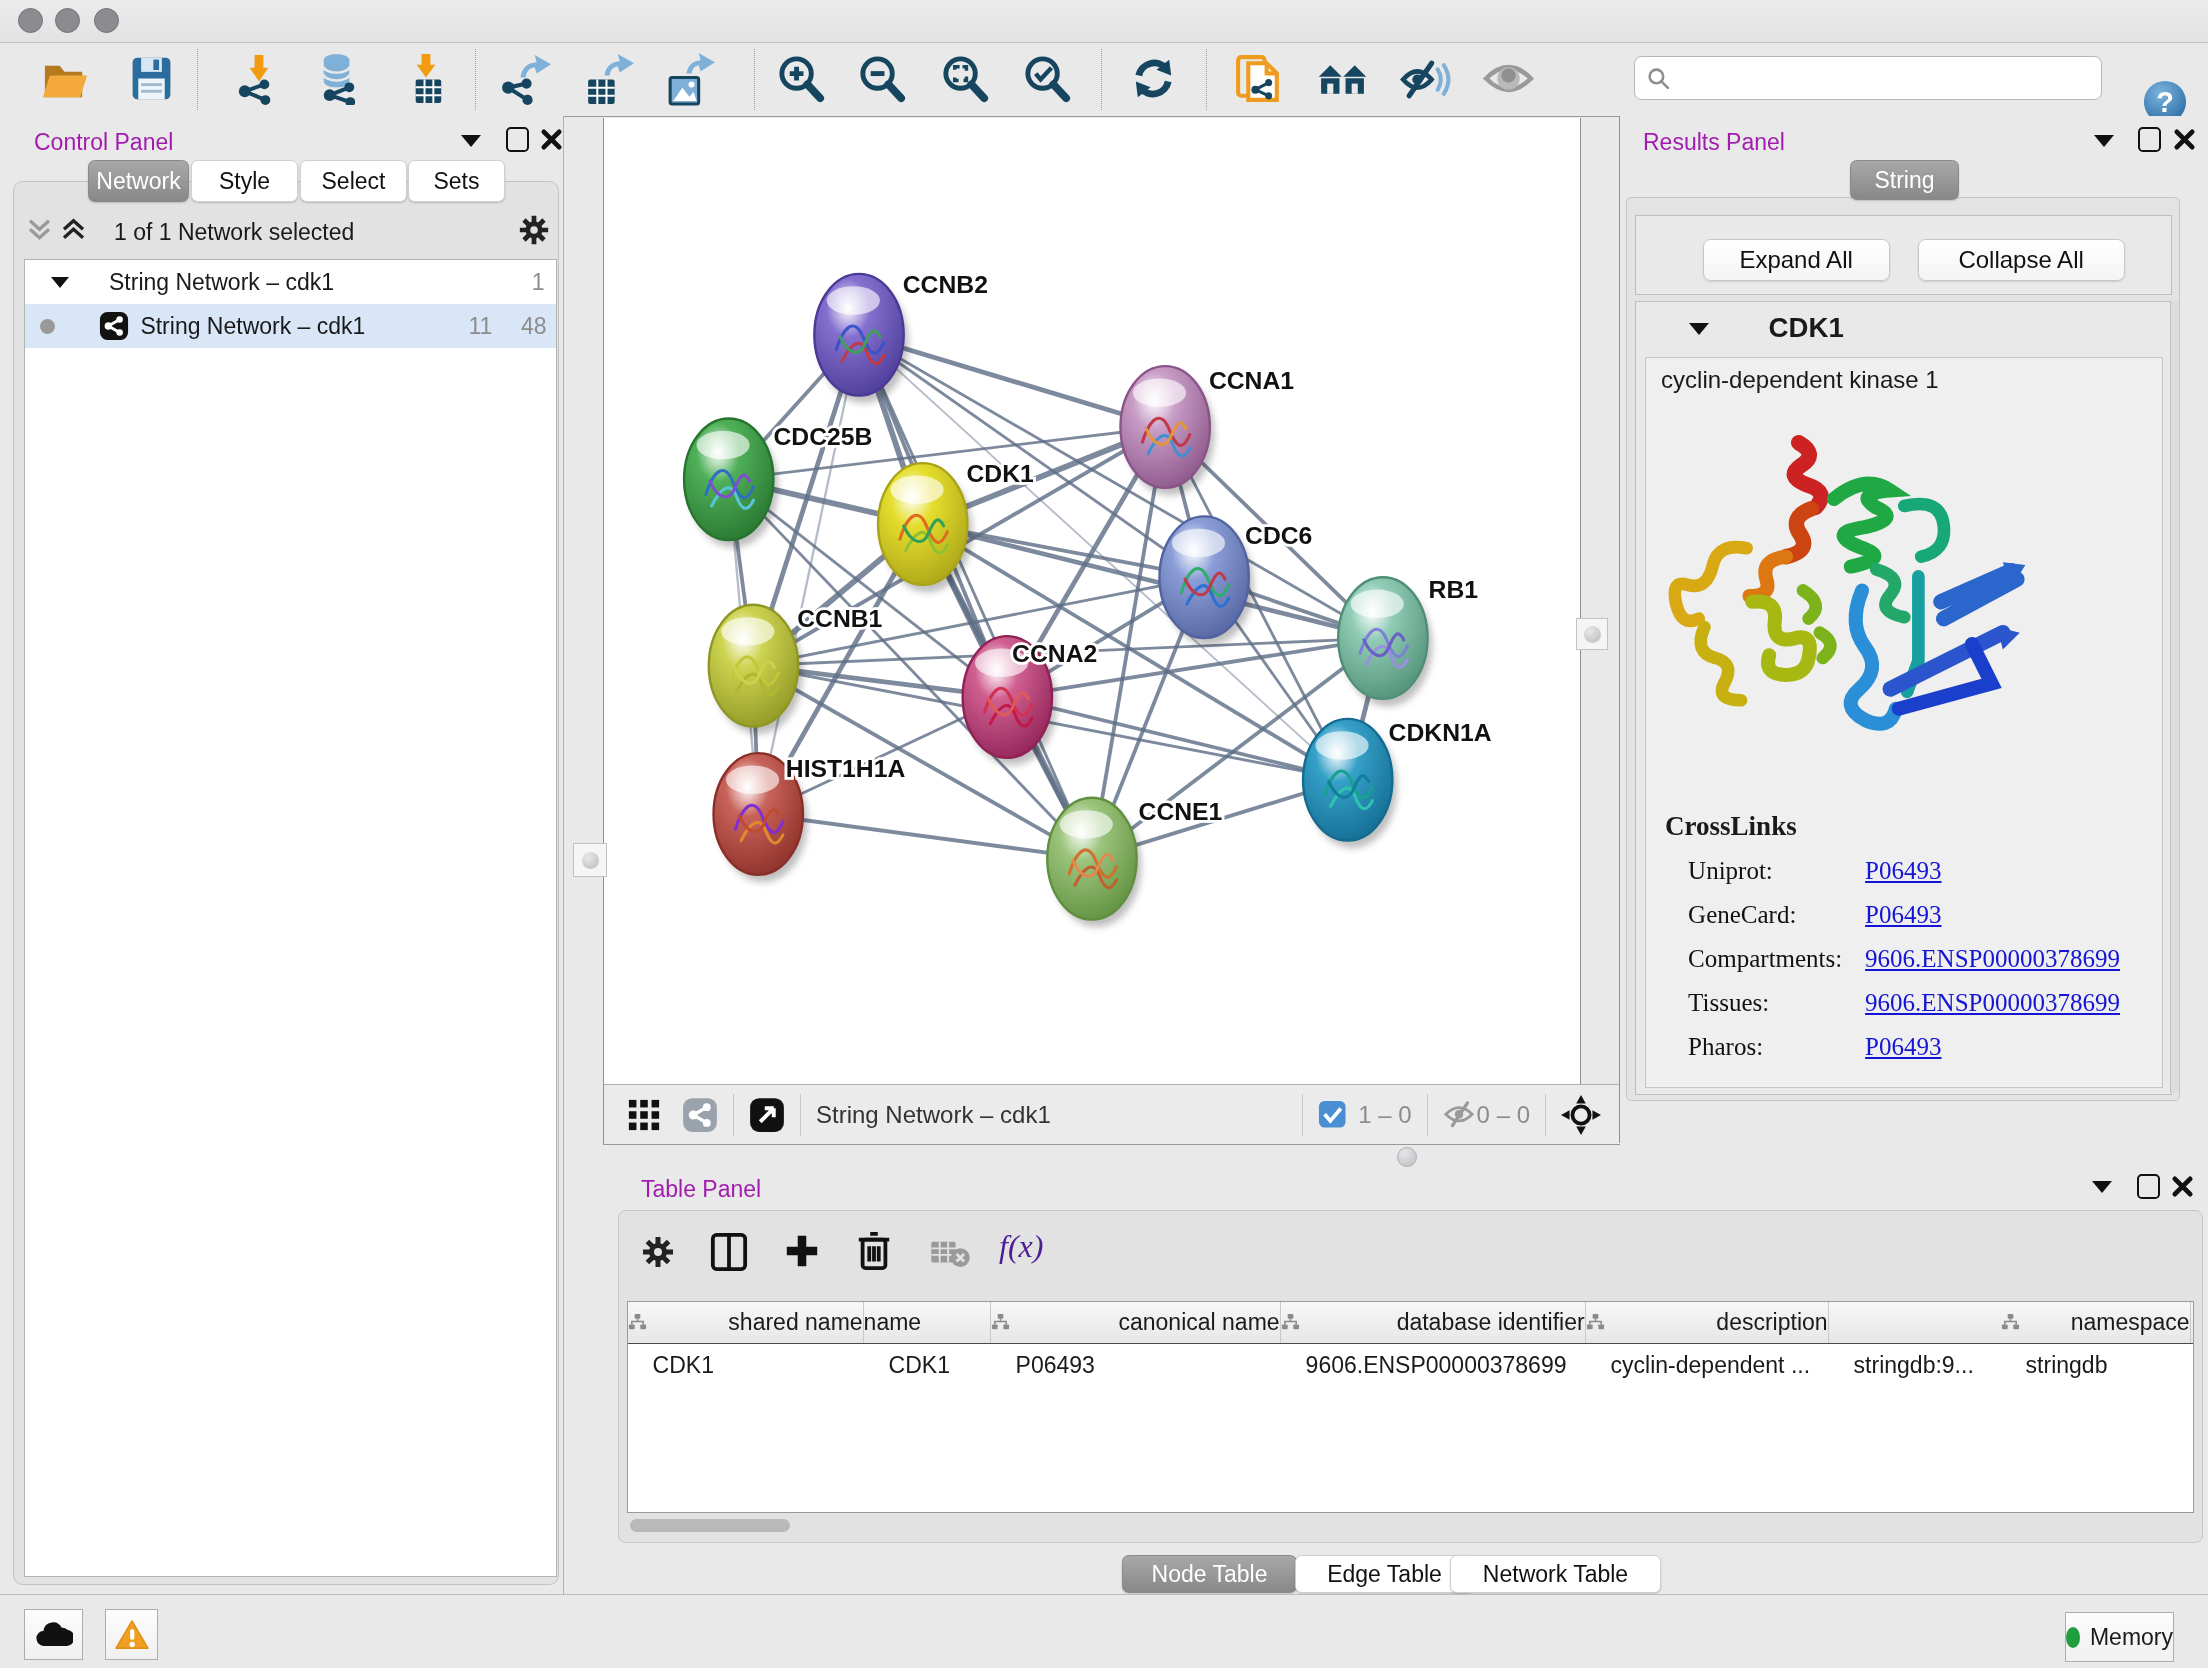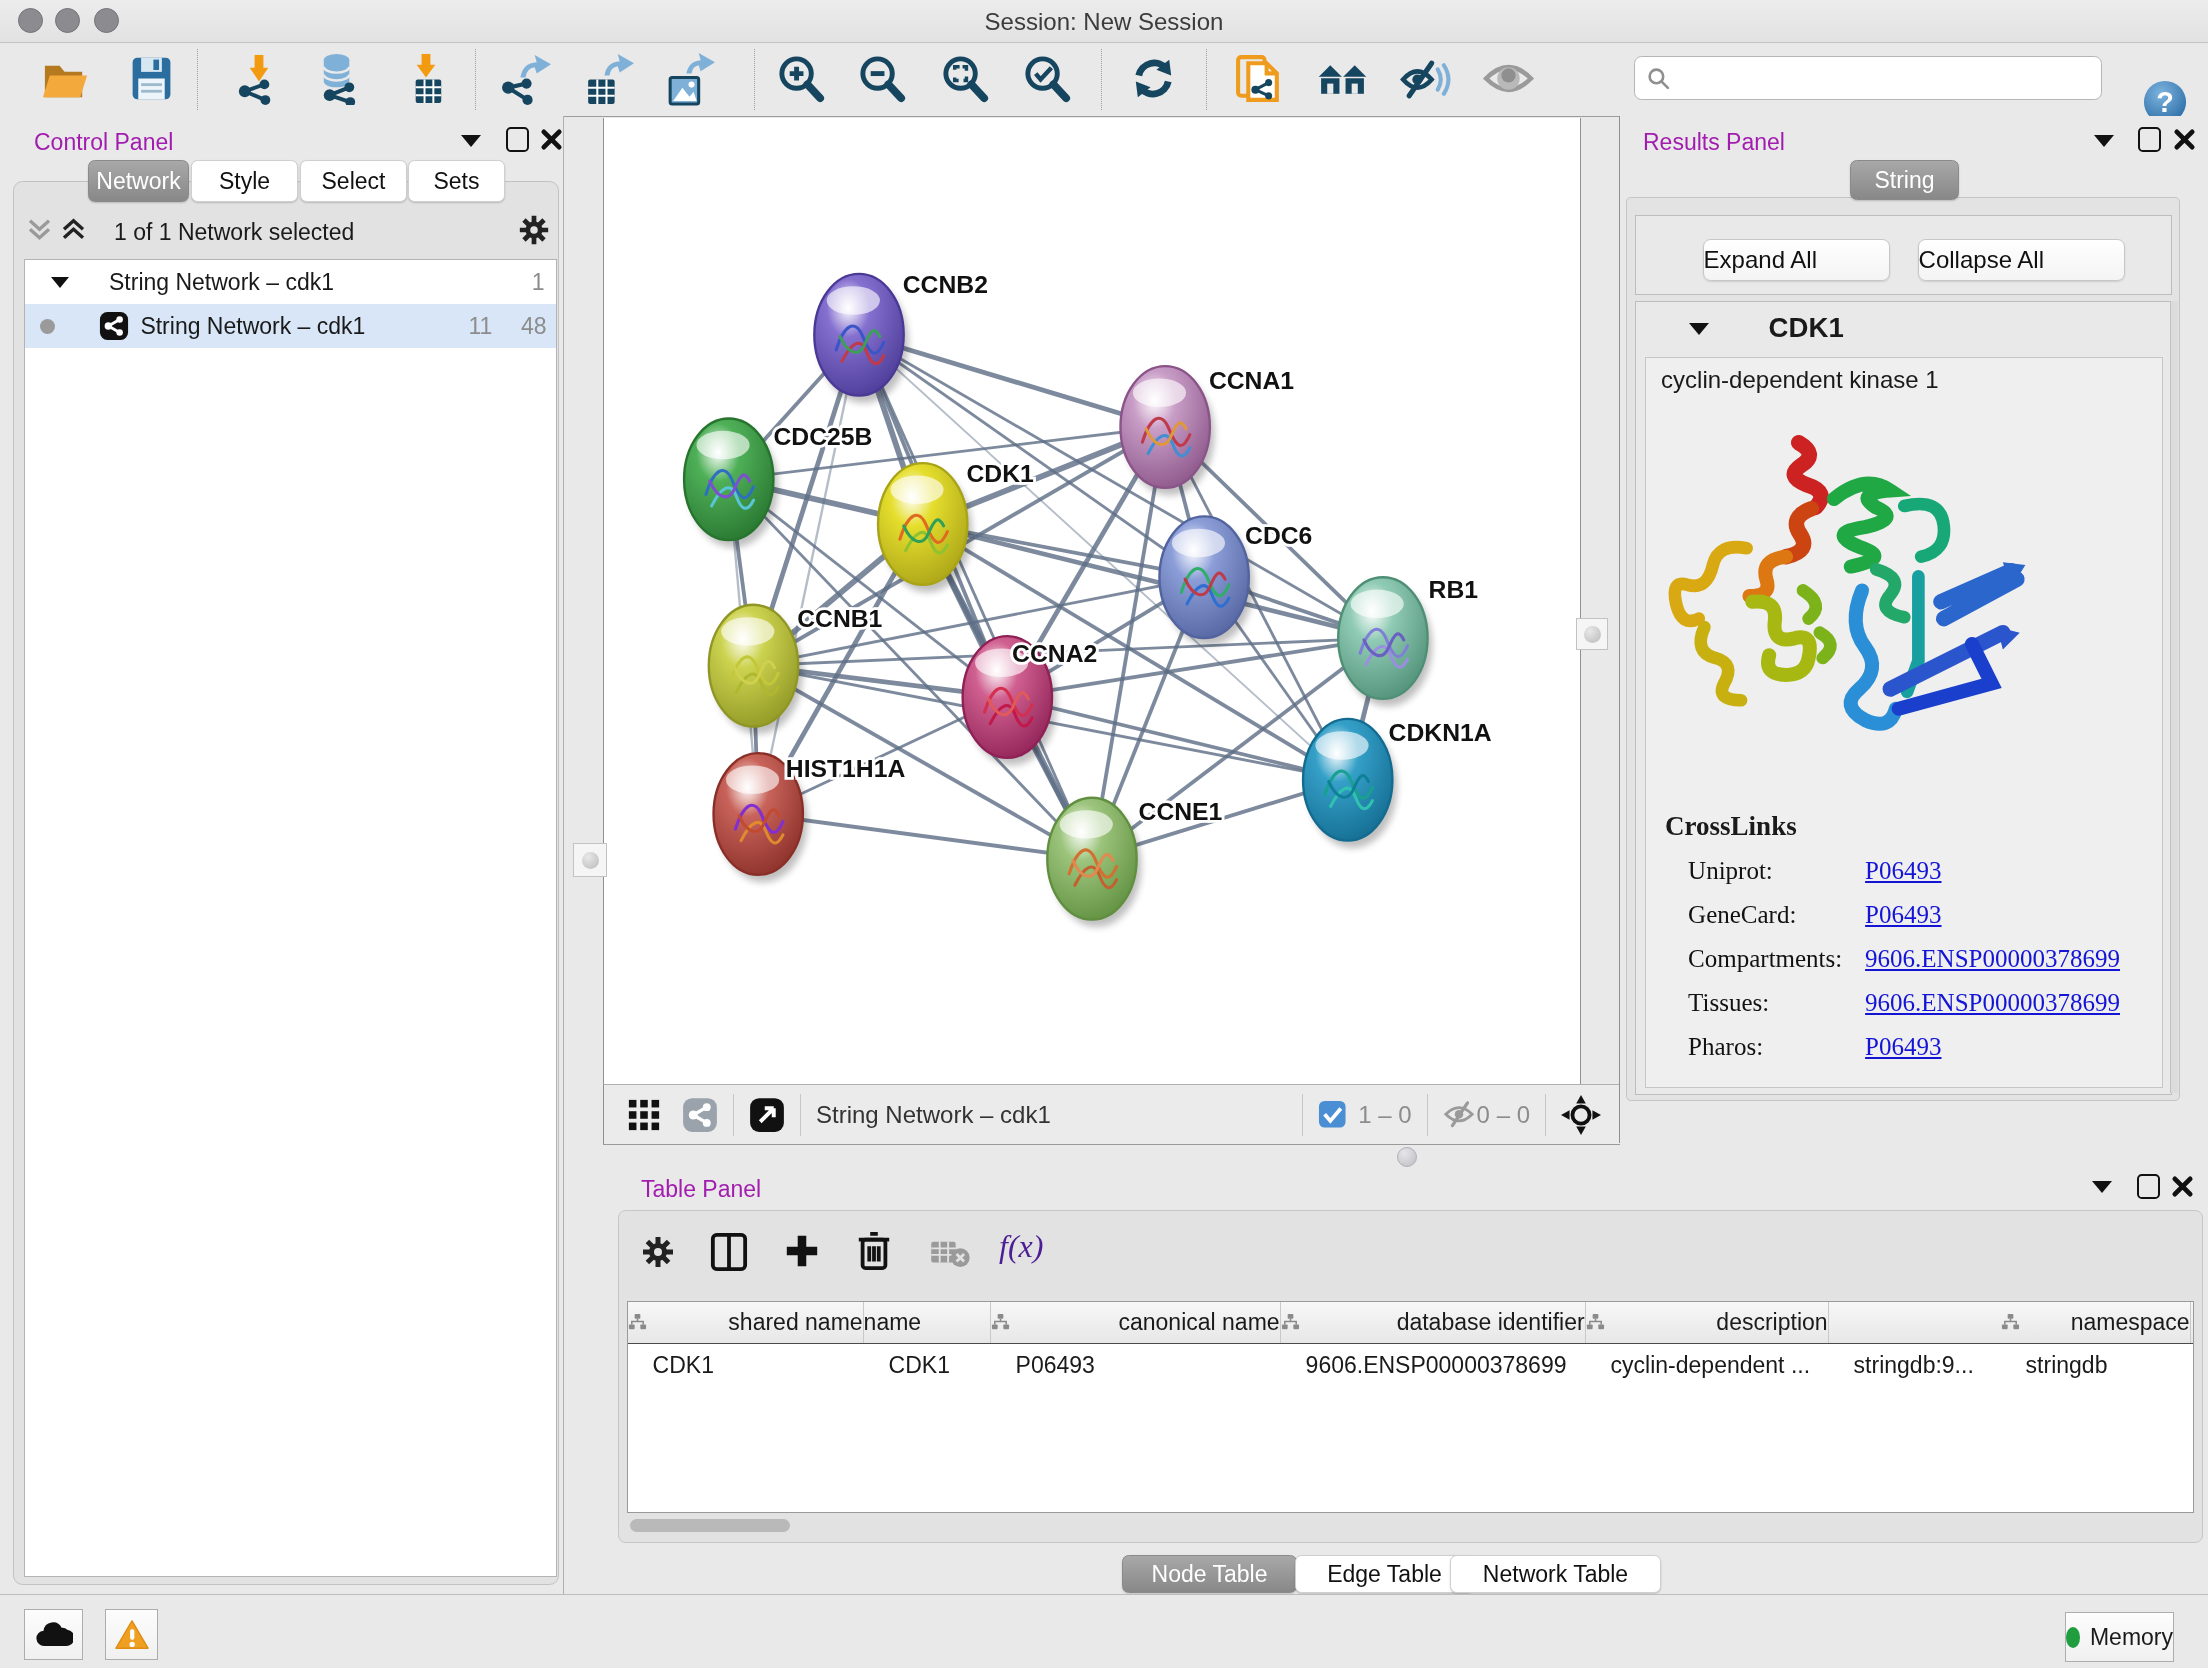--- a/index.html
+++ b/index.html
@@ -24,21 +24,21 @@
   .tb-sep{top:5.7px;height:61px;border-left:1.9px dotted #9e9e9e;width:0;}
   #search-box{left:1634px;top:13.3px;width:468px;height:44px;background:#fff;border:1.4px solid #b5b5b5;border-radius:7.6px;display:flex;align-items:center;padding-left:11.4px;box-sizing:border-box;}
 
   
   .panel-title{font-size:23px;color:#a21caf;}
   .ph-caret{width:0;height:0;border-left:10.5px solid transparent;border-right:10.5px solid transparent;border-top:12.4px solid #111;}
   .ph-float{width:19px;height:21px;border:2.9px solid #111;border-radius:4.8px;background:transparent;}
   .groupbox{background:#e2e2e2;border:1px solid #c2c2c2;border-radius:9.5px;}
   .tab{height:40px;border-radius:6.7px;background:#fff;border:1px solid #cfcfcf;display:flex;align-items:center;justify-content:center;font-size:23px;box-shadow:0 1px 1.9px rgba(0,0,0,.18);color:#111;}
   .tab.sel{background:linear-gradient(#a8a8a8,#888);color:#fff;border-color:#8a8a8a;}
-  .mac-btn{background:linear-gradient(#fff,#f4f4f4);border:1px solid #c6c6c6;border-radius:7.6px;font-size:24px;display:flex;align-items:center;box-shadow:0 1px 1.9px rgba(0,0,0,.12);color:#111;}
+  .mac-btn{background:linear-gradient(#fff,#f4f4f4);border:1px solid #c6c6c6;border-radius:7.6px;font-size:24px;display:flex;align-items:center;justify-content:center;box-shadow:0 1px 1.9px rgba(0,0,0,.12);color:#111;}
 
   
   #control-panel{left:0;top:116px;width:563px;height:1478px;border-right:1.4px solid #b0b0b0;background:#e9e9e9;}
   #cp-tree{left:24px;top:143px;width:531px;height:1316px;background:#fff;border:1.4px solid #b3b3b3;}
   .tree-row{height:44px;display:flex;align-items:center;font-size:23px;}
   .tree-num{color:#8c8c8c;}
 
   
   #net-canvas-bg{left:603px;top:118px;width:976px;height:966px;background:#fff;border-left:1.9px solid #8f8f8f;border-right:1.9px solid #8f8f8f;}
   #net-toolbar{left:603px;top:1084px;width:1016px;height:59px;background:#ebebeb;border-top:1.4px solid #b0b0b0;border-bottom:1.4px solid #9a9a9a;border-left:1.9px solid #8f8f8f;display:flex;align-items:center;}
@@ -72,21 +72,20 @@
   .grip{background:#f5f5f5;border:1px solid #c2c2c2;display:flex;align-items:center;justify-content:center;}
   .grip-dot{width:17px;height:17px;border-radius:50%;background:radial-gradient(circle at 35% 30%,#e8e8e8,#b9b9b9);}
 </style>
 </head>
 <body>
 
 <div id="titlebar" class="abs">
   <div class="abs traffic" style="left:18px"></div>
   <div class="abs traffic" style="left:55px"></div>
   <div class="abs traffic" style="left:94px"></div>
-  <div id="win-title" class="abs">Session: New Session</div>
 </div>
 
 <div id="toolbar" class="abs">
   <div class="abs tb-btn" style="left:31px">
     <svg width="53" height="53" viewBox="0 0 54 54">
       <path d="M6 14 h15 l5 6 h18 v26 H6 z" fill="#b5791f"></path>
       <path d="M11 24 h38 l-7 22 H4 z" fill="#f3a93c"></path>
     </svg>
   </div>
   <div class="abs tb-btn" style="left:117px">

